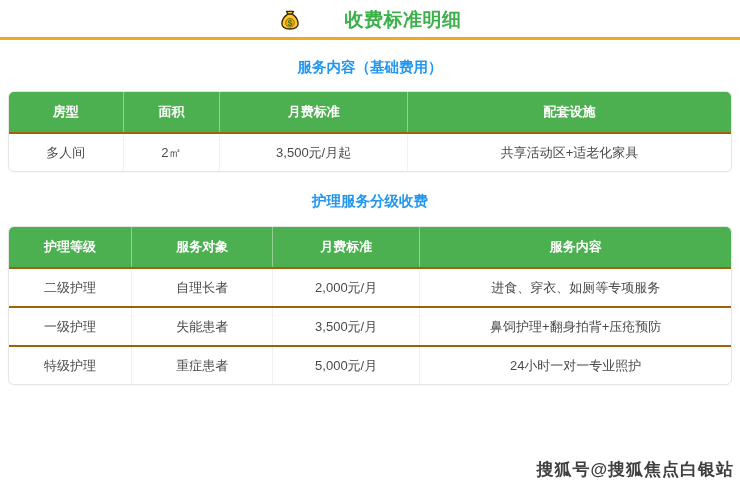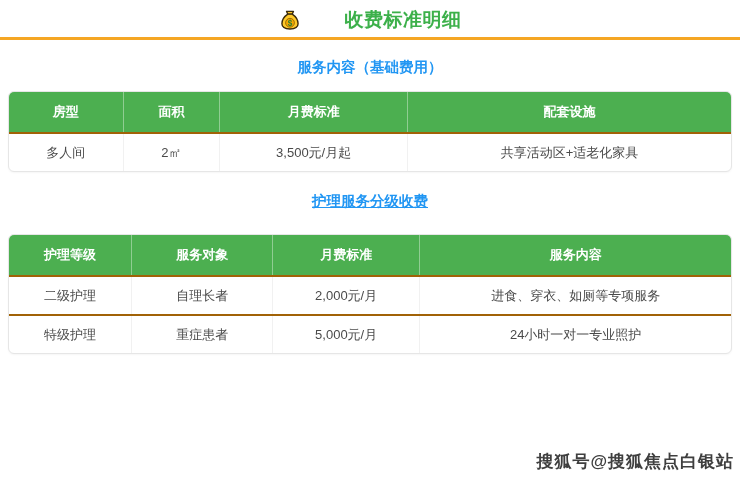--- a/index.html
+++ b/index.html
@@ -20,41 +20,41 @@
     margin-left: 37px;
   }
   .money-icon { width: 22px; height: 22px; display: inline-block; }
   .orange-divider {
     height: 3px; background: #F5A623; margin-top: 4px; width: 100%;
   }
   .section-heading {
     text-align: center; color: #2196F3; font-weight: bold;
     font-size: 14.5px; margin: 19px 0 15px 0; height: 17px; line-height: 17px;
   }
-  .section-heading.second { margin-top: 21px; margin-bottom: 24px; text-decoration: underline; }
+  .section-heading.second { margin-top: 21px; margin-bottom: 16px; }
   .table-wrap {
     margin: 0 8px; border: 1px solid #e6e6e6; border-radius: 6px;
     overflow: hidden; box-shadow: 0 1px 2px rgba(0,0,0,0.04);
     background: #fff;
   }
   table { width: 100%; border-collapse: collapse; table-layout: fixed; }
   thead th {
     background: #4CAF50; color: #ffffff; font-size: 13px; font-weight: bold;
     height: 40px; text-align: center; padding: 0;
     border-right: 1px solid rgba(255,255,255,0.38);
   }
   thead th:last-child { border-right: none; text-align: center; }
   tbody td {
     height: 37px; text-align: center; font-size: 13px; color: #4a4a4a;
     border-top: 2px solid #a16207; border-right: 1px solid #f1f1f1;
     padding: 0 4px; white-space: nowrap; overflow: hidden;
   }
   tbody td:last-child { border-right: none; }
   .watermark {
-    position: absolute; right: 6px; bottom: 10px;
+    position: absolute; right: 6px; bottom: 2px;
     font-size: 17px; font-weight: bold; color: #3f3f3f;
     letter-spacing: 1px;
     text-shadow: -1px -1px 0 #fff, 1px -1px 0 #fff, -1px 1px 0 #fff,
                   1px 1px 0 #fff, 0 2px 2px rgba(255,255,255,0.8);
     z-index: 5;
   }
 </style>
 </head>
 <body>
 
@@ -122,20 +122,26 @@
         </tr>
       </thead>
       <tbody>
         <tr>
           <td>二级护理</td>
           <td>自理长者</td>
           <td>2,000元/月</td>
           <td>进食、穿衣、如厕等专项服务</td>
         </tr>
         <tr>
+          <td>一级护理</td>
+          <td>失能患者</td>
+          <td>3,500元/月</td>
+          <td>鼻饲护理+翻身拍背+压疮预防</td>
+        </tr>
+        <tr>
           <td>特级护理</td>
           <td>重症患者</td>
           <td>5,000元/月</td>
           <td>24小时一对一专业照护</td>
         </tr>
       </tbody>
     </table>
   </div>
 
   <div class="watermark">搜狐号@搜狐焦点白银站</div>

